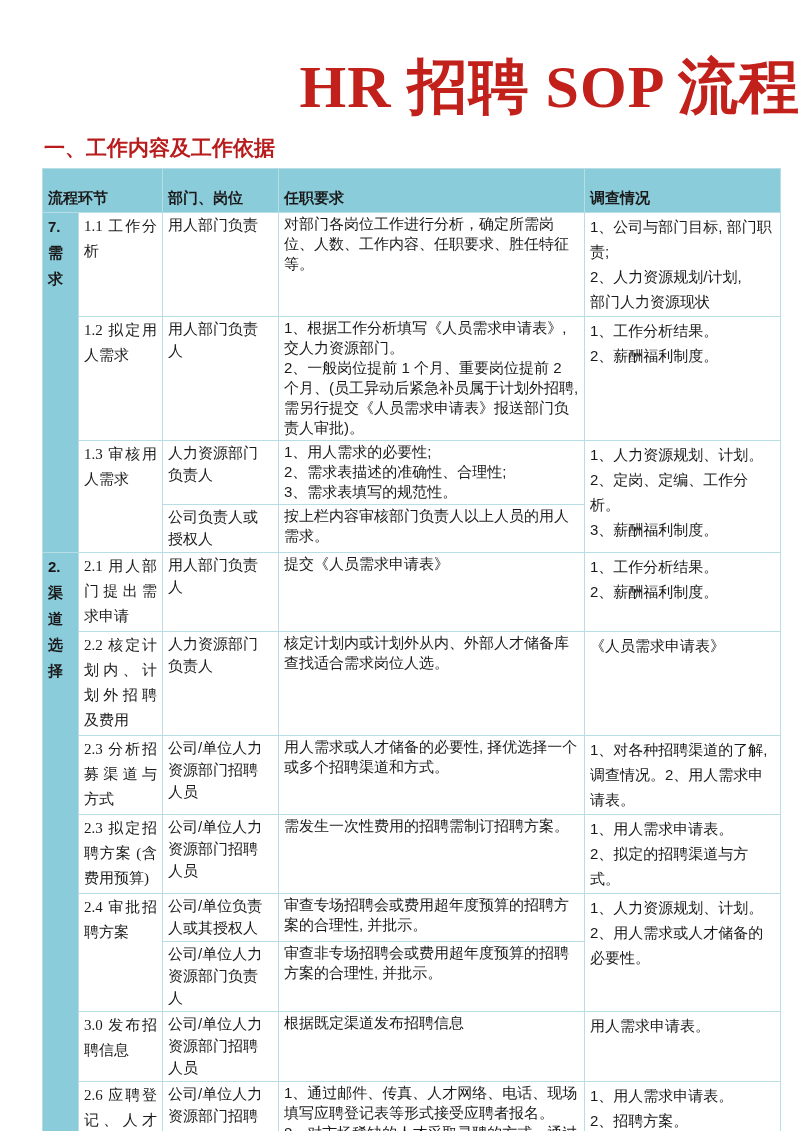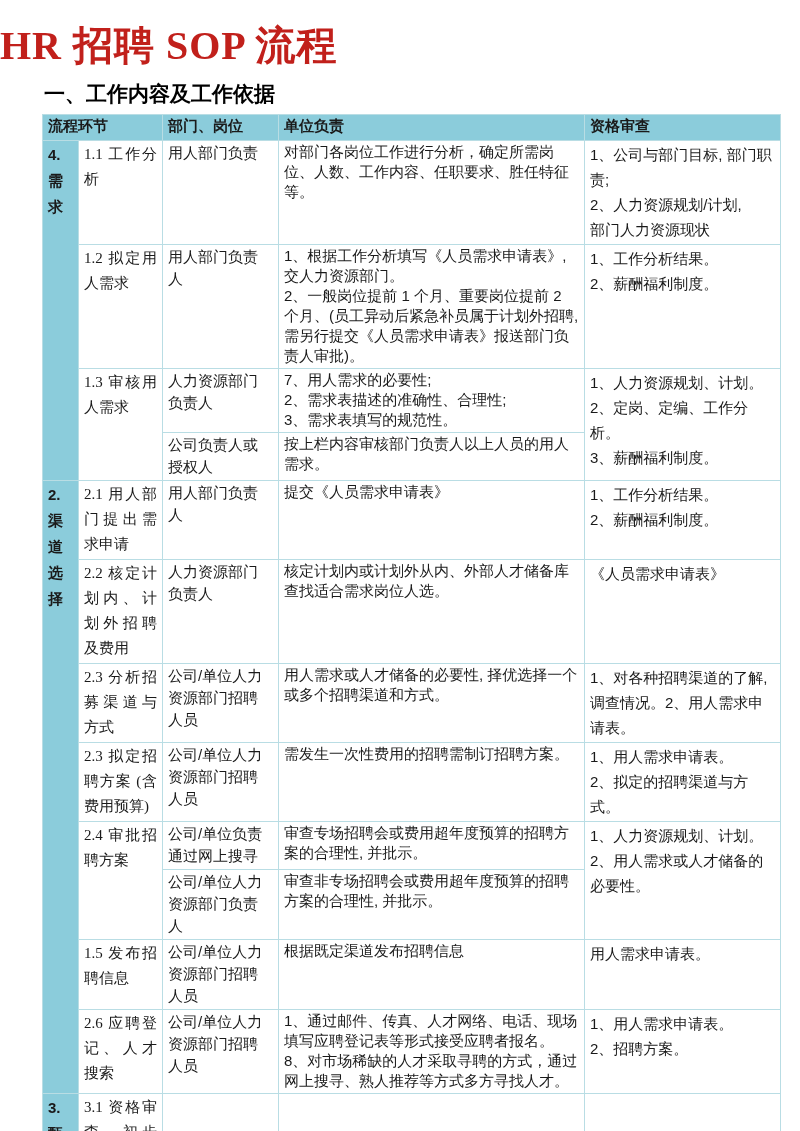--- a/index.html
+++ b/index.html
@@ -5,34 +5,34 @@
   html,body{margin:0;padding:0;}
   body{
     width:800px;height:1131px;
     background:#ffffff;
     font-family:"Liberation Sans","DejaVu Sans",sans-serif;
     color:#1a1a1a;
     position:relative;
     overflow:hidden;
   }
   .page-title{
-    margin:20px 0 0 0;
-    text-align:left;
+    margin:48px 0 0 0;
+    text-align:right;
     font-family:"Liberation Serif","DejaVu Serif",serif;
     font-weight:bold;
-    font-size:40px;
+    font-size:60px;
     letter-spacing:1px;
     color:#c1201b;
     line-height:1.3;
   }
   .section-heading{
     margin:8px 0 6px 44px;
     font-size:21px;
     font-weight:bold;
-    color:#000000;
+    color:#b91c1c;
   }
   table.sop{
     border-collapse:collapse;
     table-layout:fixed;
     margin-left:42px;
     width:738px;
     border:1px solid #b9dde4;
     border-bottom:5px solid #9cd2de;
   }
   table.sop th, table.sop td{
@@ -42,21 +42,21 @@
     font-size:15px;
     overflow:hidden;
   }
   table.sop thead th{
     background:#8bccdb;
     text-align:left;
     font-weight:bold;
     font-size:15px;
     color:#1a1a1a;
     height:21px;
-    padding-top:2px;
+    padding-top:20px;
   }
   td.gcell{
     background:#8bccdb;
     font-weight:bold;
     line-height:26px;
     padding:2px 6px 2px 7px;
     word-break:break-all;
     white-space:pre-line;
   }
   td.step{
@@ -89,49 +89,49 @@
     <col style="width:36px">
     <col style="width:84px">
     <col style="width:116px">
     <col style="width:306px">
     <col style="width:196px">
   </colgroup>
   <thead>
     <tr>
       <th colspan="2">流程环节</th>
       <th>部门、岗位</th>
-      <th>单位负责</th>
-      <th>资格审查</th>
+      <th>任职要求</th>
+      <th>调查情况</th>
     </tr>
   </thead>
   <tbody>
 
     <tr style="height:80px">
-      <td class="gcell" rowspan="4">4. 需求</td>
+      <td class="gcell" rowspan="4">7. 需求</td>
       <td class="step">1.1 工作分析</td>
       <td class="dept">用人部门负责</td>
       <td class="content">对部门各岗位工作进行分析，确定所需岗位、人数、工作内容、任职要求、胜任特征等。</td>
       <td class="basis">1、公司与部门目标, 部门职责;
 2、人力资源规划/计划,
 部门人力资源现状</td>
     </tr>
     <tr style="height:122px">
       <td class="step">1.2 拟定用人需求</td>
       <td class="dept">用人部门负责
 人</td>
       <td class="content">1、根据工作分析填写《人员需求申请表》, 交人力资源部门。
 2、一般岗位提前 1 个月、重要岗位提前 2 个月、(员工异动后紧急补员属于计划外招聘, 需另行提交《人员需求申请表》报送部门负责人审批)。</td>
       <td class="basis">1、工作分析结果。
 2、薪酬福利制度。</td>
     </tr>
     <tr style="height:62px">
       <td class="step" rowspan="2">1.3 审核用人需求</td>
       <td class="dept">人力资源部门
 负责人</td>
-      <td class="content">7、用人需求的必要性;
+      <td class="content">1、用人需求的必要性;
 2、需求表描述的准确性、合理性;
 3、需求表填写的规范性。</td>
       <td class="basis" rowspan="2">1、人力资源规划、计划。
 2、定岗、定编、工作分析。
 3、薪酬福利制度。</td>
     </tr>
     <tr style="height:41px">
       <td class="dept">公司负责人或
 授权人</td>
       <td class="content">按上栏内容审核部门负责人以上人员的用人需求。</td>
@@ -166,33 +166,33 @@
       <td class="dept">公司/单位人力
 资源部门招聘
 人员</td>
       <td class="content">需发生一次性费用的招聘需制订招聘方案。</td>
       <td class="basis">1、用人需求申请表。
 2、拟定的招聘渠道与方式。</td>
     </tr>
     <tr style="height:46px">
       <td class="step" rowspan="2">2.4 审批招聘方案</td>
       <td class="dept">公司/单位负责
-通过网上搜寻</td>
+人或其授权人</td>
       <td class="content">审查专场招聘会或费用超年度预算的招聘方案的合理性, 并批示。</td>
       <td class="basis" rowspan="2">1、人力资源规划、计划。
 2、用人需求或人才储备的必要性。</td>
     </tr>
     <tr style="height:54px">
       <td class="dept">公司/单位人力
 资源部门负责
 人</td>
       <td class="content">审查非专场招聘会或费用超年度预算的招聘方案的合理性, 并批示。</td>
     </tr>
     <tr style="height:62px">
-      <td class="step">1.5 发布招聘信息</td>
+      <td class="step">3.0 发布招聘信息</td>
       <td class="dept">公司/单位人力
 资源部门招聘
 人员</td>
       <td class="content">根据既定渠道发布招聘信息</td>
       <td class="basis">用人需求申请表。</td>
     </tr>
     <tr style="height:80px">
       <td class="step">2.6 应聘登记、人才搜索</td>
       <td class="dept">公司/单位人力
 资源部门招聘

